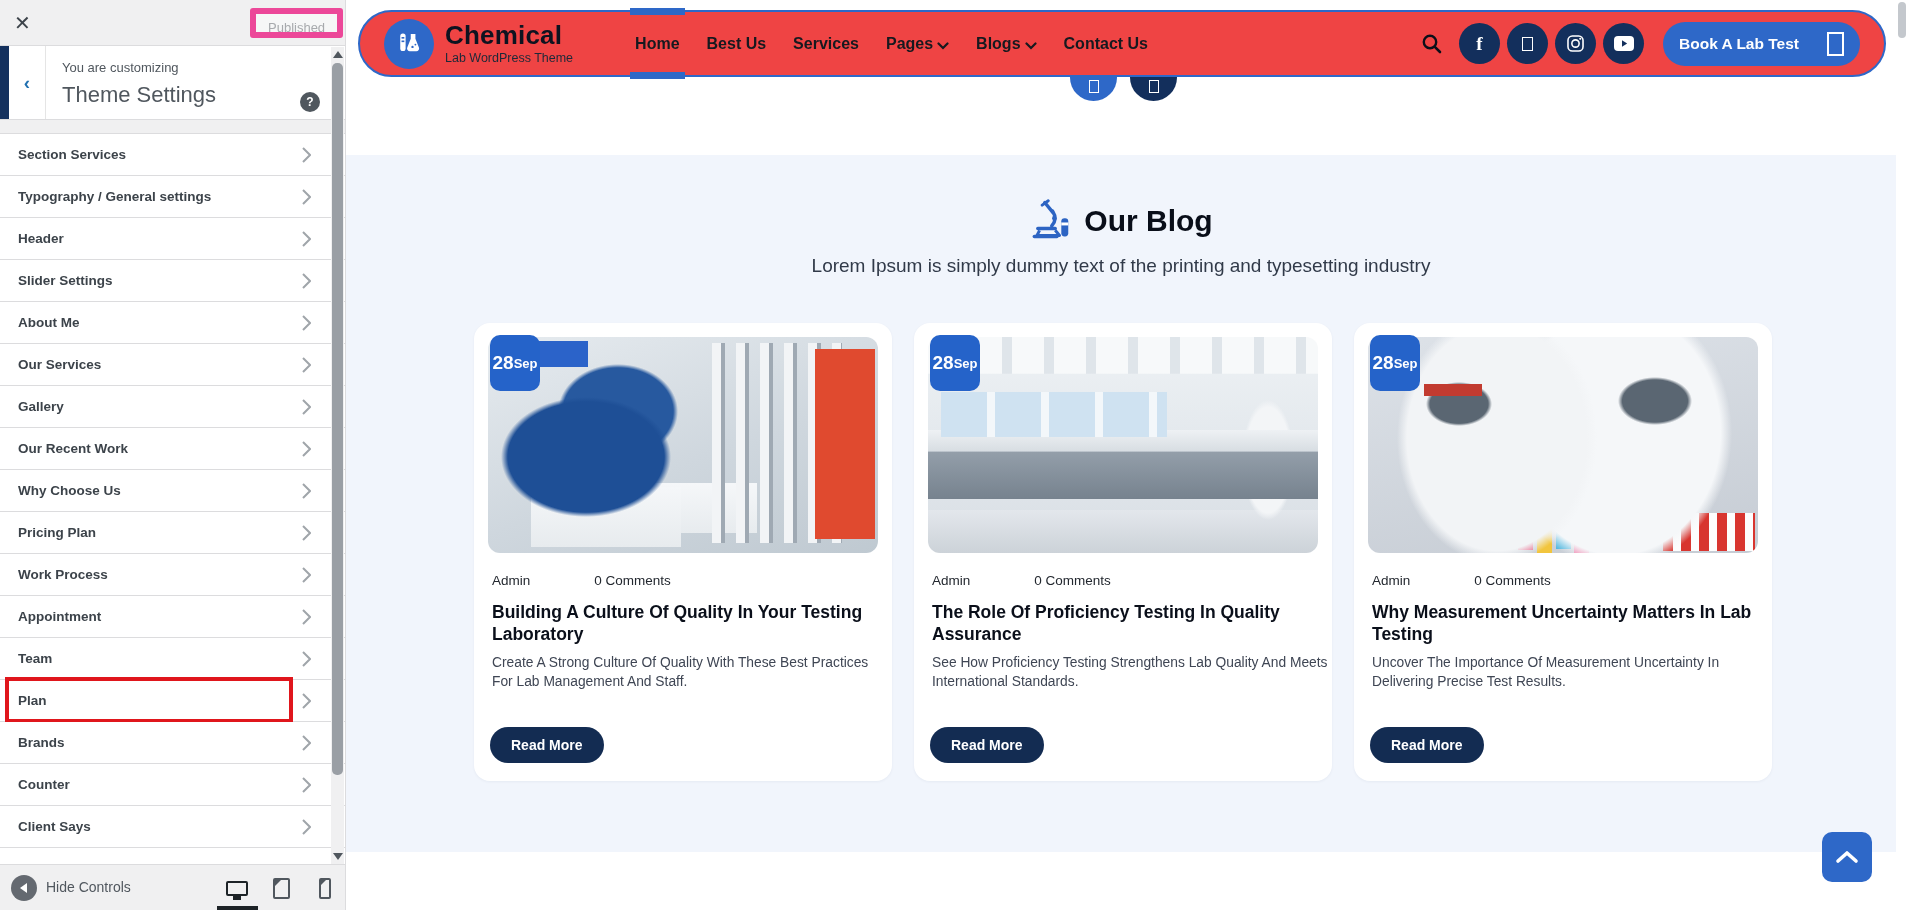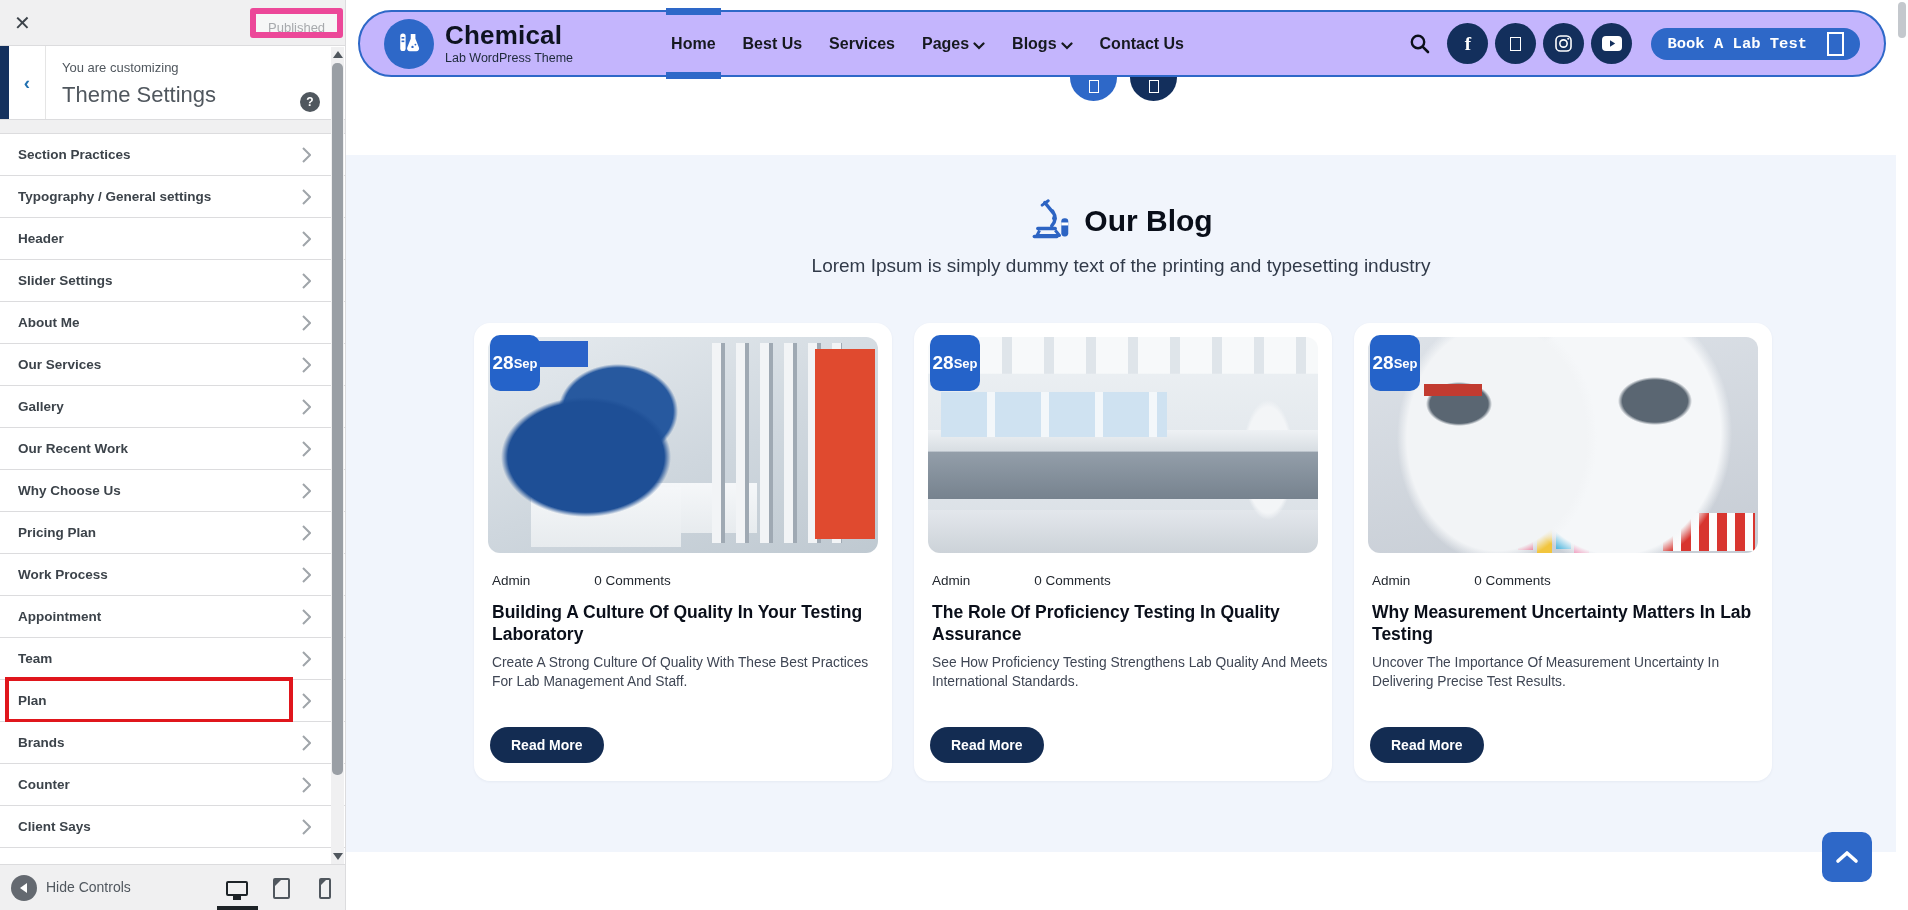--- a/index.html
+++ b/index.html
@@ -48,36 +48,36 @@
   .pv-scrollbar { position:absolute; right:0; top:0; width:12px; height:910px; background:#fff; }
   .pv-thumb { position:absolute; right:2px; top:2px; width:8px; height:36px; background:#c4c8cd; border-radius:4px; }
 
   
   .float-circle { position:absolute; top:54px; width:47px; height:47px; border-radius:50%; z-index:1; display:flex; align-items:flex-end; justify-content:center; }
   .fc-blue { left:724px; background:#2e68c8; }
   .fc-navy { left:784px; background:#132f5c; }
   .ghost-glyph { width:10px; height:13px; border:1.5px solid #fff; margin-bottom:8px; }
 
   
-  .site-header { position:absolute; left:12px; top:10px; width:1528px; height:67px; background:#c4b5fd; border:2px solid #2e68c8; border-radius:40px; display:flex; align-items:center; padding:0 24px; z-index:2; }
+  .site-header { position:absolute; left:12px; top:10px; width:1528px; height:67px; background:#ef4444; border:2px solid #2e68c8; border-radius:40px; display:flex; align-items:center; padding:0 24px; z-index:2; }
   .logo { display:flex; align-items:center; gap:11px; }
   .logo-circle { width:50px; height:50px; border-radius:50%; background:#2e68c8; display:flex; align-items:center; justify-content:center; }
   .logo-title { font-size:26px; font-weight:800; color:#0e1320; letter-spacing:.2px; line-height:1; }
   .logo-tag { font-size:12.5px; color:#1d2939; margin-top:3px; }
-  .nav { display:flex; align-items:center; gap:27px; margin-left:98px; height:67px; }
+  .nav { display:flex; align-items:center; gap:27px; margin-left:62px; height:67px; }
   .nav-item { position:relative; height:67px; display:flex; align-items:center; gap:4px; font-size:16px; font-weight:600; color:#16191f; cursor:pointer; }
   .nav-item.active::before { content:""; position:absolute; top:-2px; left:-5px; right:-5px; height:7px; background:#2e68c8; }
   .nav-item.active::after { content:""; position:absolute; bottom:-2px; left:-5px; right:-5px; height:7px; background:#2e68c8; }
   .caret { margin-top:2px; }
   .hdr-right { margin-left:auto; display:flex; align-items:center; gap:7px; }
   .search-btn { margin-right:10px; cursor:pointer; display:flex; }
   .soc { width:41px; height:41px; border-radius:50%; background:#132f5c; display:flex; align-items:center; justify-content:center; cursor:pointer; }
   .soc .fb { color:#fff; font-size:19px; font-weight:bold; font-family:"Liberation Serif",serif; }
   .soc .boxg { width:11px; height:14px; border:1.5px solid #fff; }
-  .cta-btn { margin-left:12px; height:32px; border-radius:22px; background:#2e68c8; color:#fff; font-size:15.5px; font-weight:700; display:flex; align-items:center; gap:20px; padding:0 16px; border:none; cursor:pointer; font-family:Liberation Mono, monospace; }
+  .cta-btn { margin-left:12px; height:44px; border-radius:22px; background:#2e68c8; color:#fff; font-size:15.5px; font-weight:700; display:flex; align-items:center; gap:28px; padding:0 16px; border:none; cursor:pointer; font-family:Liberation Sans, sans-serif; }
   .cta-glyph { width:17px; height:24px; border:2px solid #fff; }
 
   
   .blog-section { position:absolute; left:0; top:155px; width:1550px; height:697px; background:#f1f5fc; }
   .sec-title-row { position:absolute; top:44px; left:0; width:100%; display:flex; align-items:center; justify-content:center; gap:13px; }
   .sec-title { font-size:30px; font-weight:800; color:#090e19; }
   .sec-sub { position:absolute; top:100px; left:0; width:100%; text-align:center; font-size:19px; color:#313a49; }
   .cards { position:absolute; left:128px; top:168px; display:flex; gap:22px; }
   .card { position:relative; width:418px; height:458px; background:#fff; border-radius:16px; padding:14px; box-shadow:0 1px 3px rgba(20,40,80,.05); }
   .card-img { position:relative; width:100%; height:216px; border-radius:12px; }
@@ -142,21 +142,21 @@
     <div class="panel-header">
       <div class="back-strip"></div>
       <div class="back-btn">‹</div>
       <div class="cust-label">You are customizing</div>
       <div class="panel-title">Theme Settings</div>
       <div class="help-icon">?</div>
     </div>
     <div class="panel-gap"></div>
     <div class="menu">
       <div class="menu-row">
-          <span class="lbl">Section Practices</span>
+          <span class="lbl">Section Services</span>
           <span class="chev">
             <svg width="9" height="16" viewBox="0 0 9 16">
               <path d="M1 1l7 7-7 7" fill="none" stroke="#a0a5aa" stroke-width="2"></path>
             </svg>
           </span>
         </div>
       <div class="menu-row">
           <span class="lbl">Typography / General settings</span>
           <span class="chev">
             <svg width="9" height="16" viewBox="0 0 9 16">

